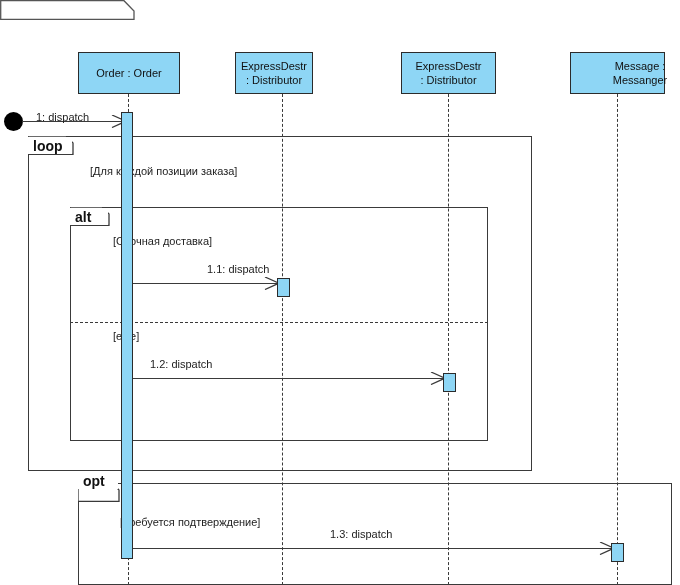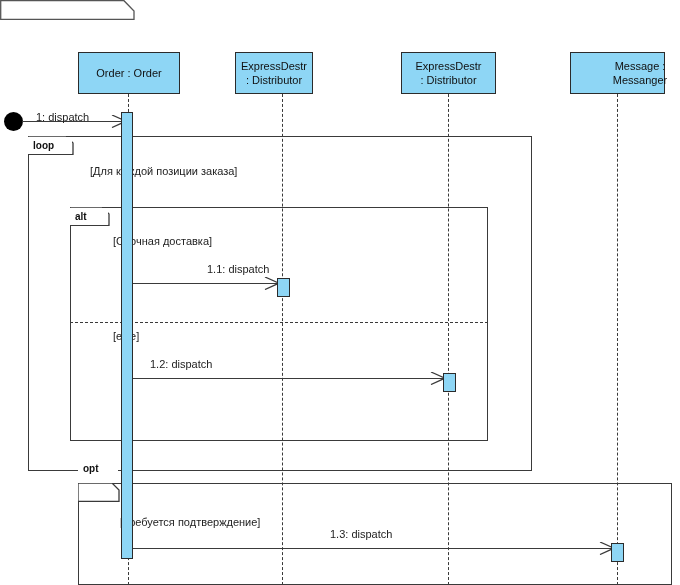--- a/index.html
+++ b/index.html
@@ -99,21 +99,21 @@
     position: absolute;
     box-sizing: border-box;
     border: 1.4px solid #3a3a3a;
     background: transparent;
   }
   .frag-label-box {
     position: absolute;
     height: 17px;
     box-sizing: border-box;
     background: #ffffff;
-    font-size: 10px;
+    font-size: 14px;
     font-weight: bold;
     color: #111111;
     display: flex;
     align-items: center;
     padding-left: 5px;
     white-space: nowrap;
   }
   .frag-label-shape {
     position: absolute;
   }
@@ -183,21 +183,21 @@
   <div class="guard" style="left:113px; top:235px;">[Срочная доставка]</div>
   <div class="divider" style="left:70px; top:322px; width:418px;"></div>
   <div class="guard" style="left:113px; top:330px;">[else]</div>
 
   <div class="fragment" style="left:78px; top:483px; width:594px; height:102px;"></div>
   <div class="frag-label-shape" style="left:78px; top:483px;">
     <svg width="42" height="19" viewBox="0 0 42 19">
       <path d="M0,0 L34,0 L41,7 L41,18.3 L0,18.3 Z" fill="#ffffff" stroke="#3a3a3a" stroke-width="1.3"></path>
     </svg>
   </div>
-  <div class="frag-label-box" style="left:78px; top:460px; width:40px;">opt</div>
+  <div class="frag-label-box" style="left:78px; top:472px; width:40px;">opt</div>
   <div class="guard" style="left:120px; top:516px;">[Требуется подтверждение]</div>
 
   <div class="found-node" style="left:4px; top:112px; width:19px; height:19px;"></div>
   <div class="msg-line" style="left:22px; top:121px; width:103px;"></div>
   <div class="arrow-head" style="left:111px; top:115px;">
     <svg width="16" height="13" viewBox="0 0 16 13">
       <path d="M1,0 L15,6.2 L1,12.5" fill="none" stroke="#3a3a3a" stroke-width="1.3"></path>
     </svg>
   </div>
   <div class="msg-label" style="left:36px; top:103px;margin-top:8px;">1: dispatch</div>

